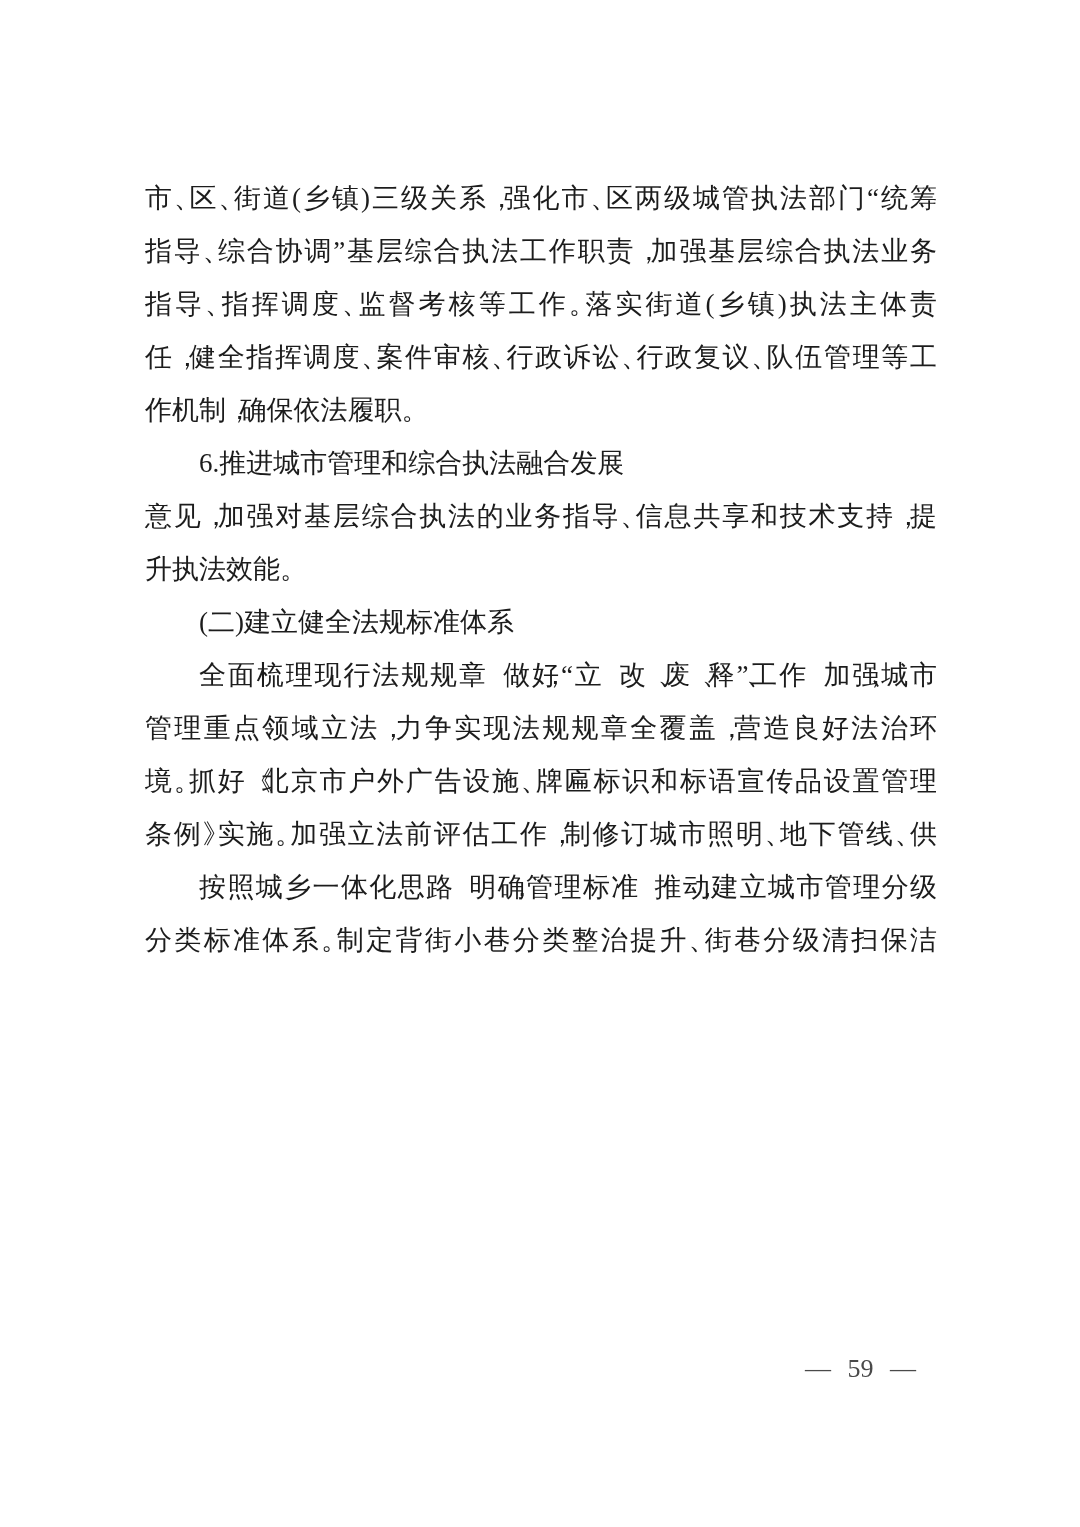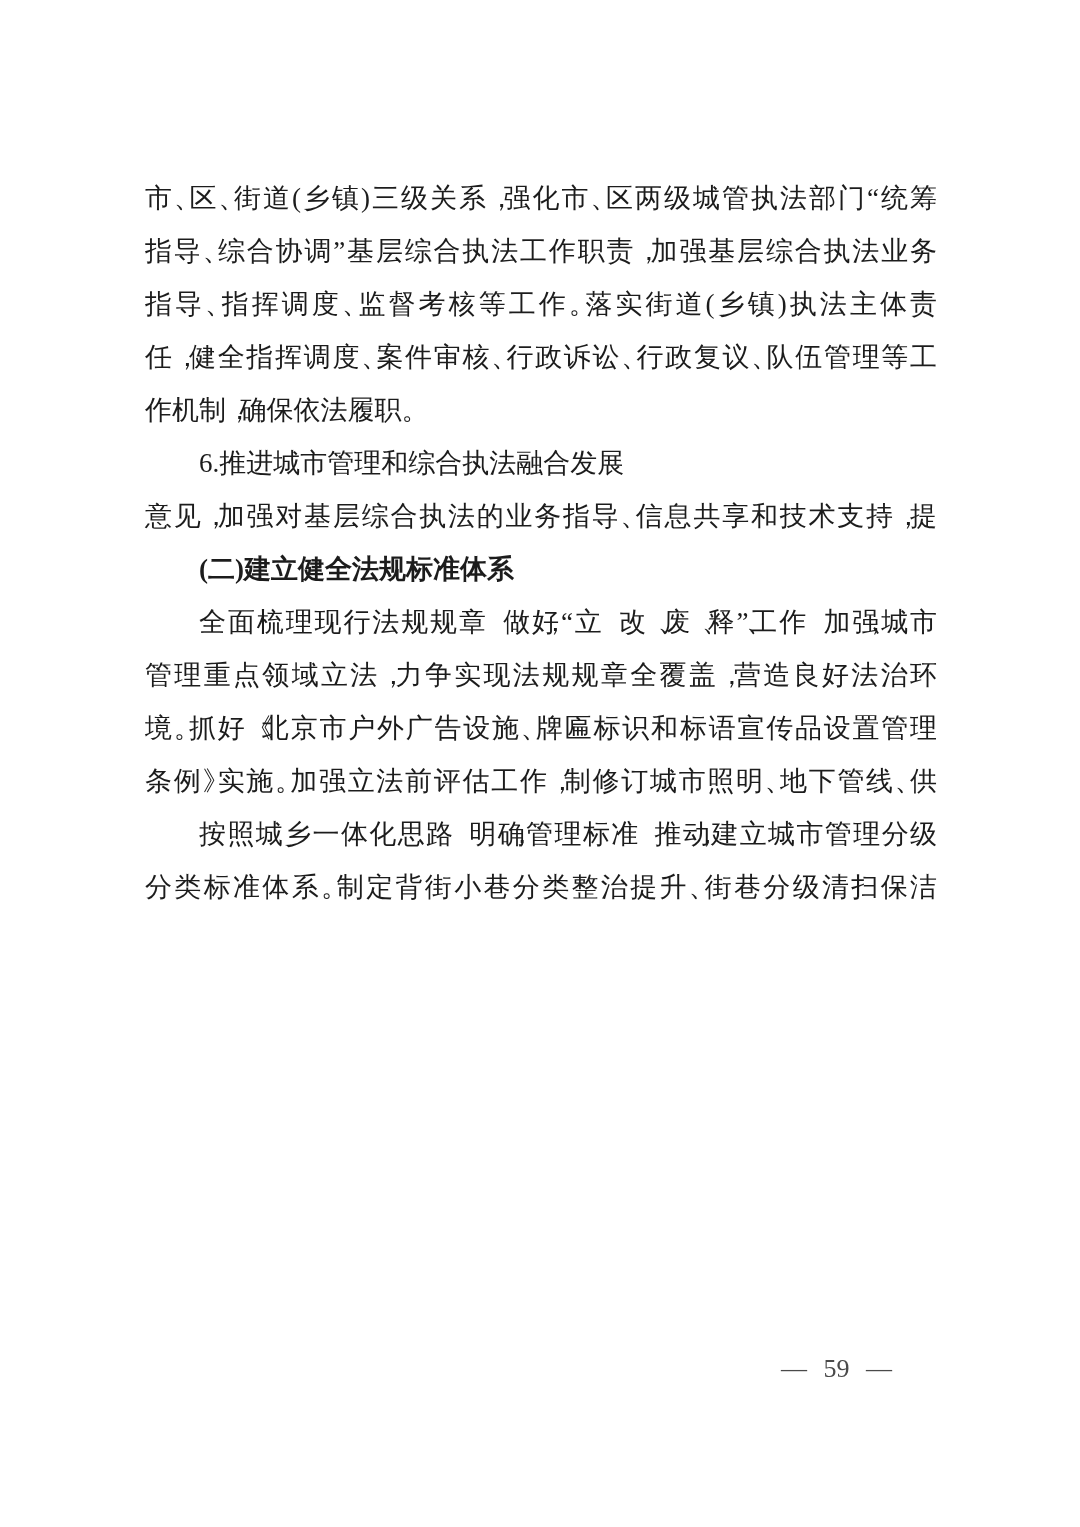--- a/index.html
+++ b/index.html
@@ -36,52 +36,53 @@
   .j {
     text-align: justify;
     text-align-last: justify;
   }
   
   .i {
     text-indent: 2em;
   }
   
   .b {
-    font-weight: bold;
+    font-weight: normal;
   }
   
   .pc {
     display: inline-block;
     width: 0.5em;
     overflow: visible;
   }
   .pagenum {
     position: absolute;
     top: 1352px;
-    right: 188px;
+    right: 164px;
     font-size: 26px;
     line-height: 34px;
     color: #4a4a4a;
     word-spacing: 10px;
     white-space: nowrap;
   }
 </style>
 </head>
 <body>
 
 <div class="sheet">
 
   <div class="textblock">
     <div class="line cjk j">市<span class="pc">、</span>区<span class="pc">、</span>街道(乡镇)三级关系<span class="pc">，</span>强化市<span class="pc">、</span>区两级城管执法部门“统筹</div>
     <div class="line cjk j">指导<span class="pc">、</span>综合协调”基层综合执法工作职责<span class="pc">，</span>加强基层综合执法业务</div>
     <div class="line cjk j">指导<span class="pc">、</span>指挥调度<span class="pc">、</span>监督考核等工作<span class="pc">。</span>落实街道(乡镇)执法主体责</div>
     <div class="line cjk j">任<span class="pc">，</span>健全指挥调度<span class="pc">、</span>案件审核<span class="pc">、</span>行政诉讼<span class="pc">、</span>行政复议<span class="pc">、</span>队伍管理等工</div>
     <div class="line cjk">作机制<span class="pc">，</span>确保依法履职<span class="pc">。</span></div>
     <div class="line cjk i">6.推进城市管理和综合执法融合发展</div>
     <div class="line cjk j">意见<span class="pc">，</span>加强对基层综合执法的业务指导<span class="pc">、</span>信息共享和技术支持<span class="pc">，</span>提</div>
+    <div class="line cjk">升执法效能<span class="pc">。</span></div>
     <div class="line cjk i b">(二)建立健全法规标准体系</div>
     <div class="line cjk i j">全面梳理现行法规规章<span class="pc">，</span>做好“立<span class="pc">、</span>改<span class="pc">、</span>废<span class="pc">、</span>释”工作<span class="pc">，</span>加强城市</div>
     <div class="line cjk j">管理重点领域立法<span class="pc">，</span>力争实现法规规章全覆盖<span class="pc">，</span>营造良好法治环</div>
     <div class="line cjk j">境<span class="pc">。</span>抓好<span class="pc">《</span>北京市户外广告设施<span class="pc">、</span>牌匾标识和标语宣传品设置管理</div>
     <div class="line cjk j">条例<span class="pc">》</span>实施<span class="pc">。</span>加强立法前评估工作<span class="pc">，</span>制修订城市照明<span class="pc">、</span>地下管线<span class="pc">、</span>供</div>
     <div class="line cjk i j">按照城乡一体化思路<span class="pc">，</span>明确管理标准<span class="pc">，</span>推动建立城市管理分级</div>
     <div class="line cjk j">分类标准体系<span class="pc">。</span>制定背街小巷分类整治提升<span class="pc">、</span>街巷分级清扫保洁</div>
   </div>
 
   <div class="pagenum">— 59 —</div>

